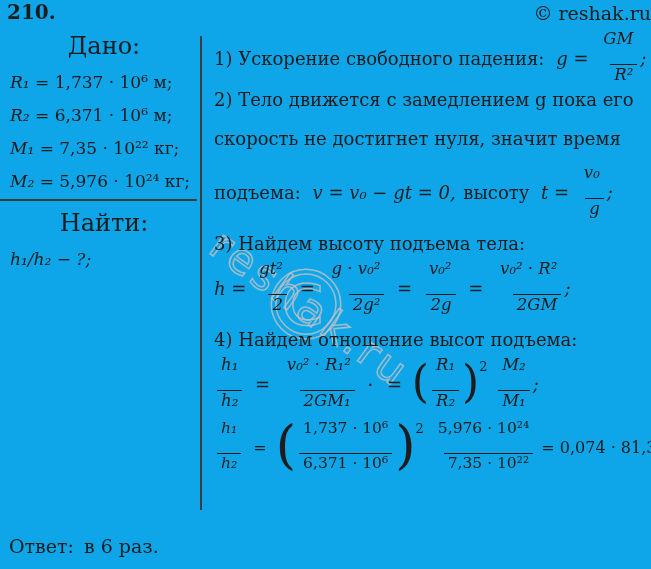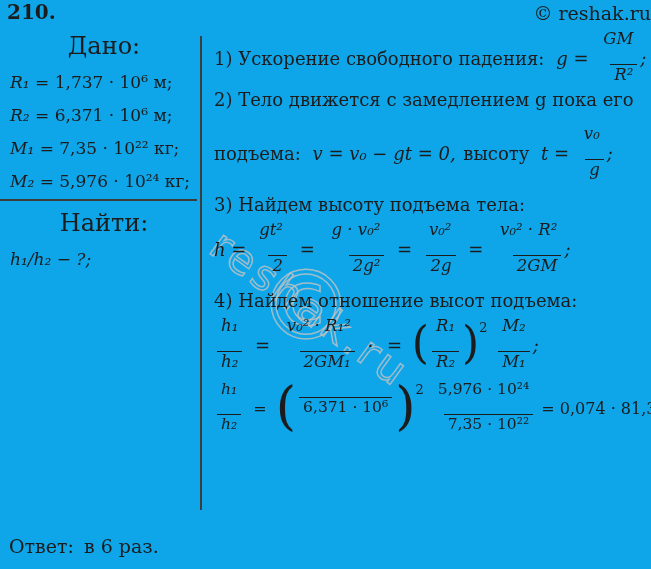--- a/index.html
+++ b/index.html
@@ -96,20 +96,21 @@
     <div class="fline step1">
       <span>1) Ускорение свободного падения:</span>
       <span class="it gap">g =</span>
       <span class="frac it">
           <span class="num">GM</span>
           <span class="den">R²</span>
         </span><span class="it">;</span>
     </div>
 
     <div class="txtline">2) Тело движется с замедлением g пока его</div>
+    <div class="txtline">скорость не достигнет нуля, значит время</div>
     <div class="fline l23">
       <span>подъема:</span>
       <span class="it gap">v = v₀ − gt = 0,</span>
       <span>высоту</span>
       <span class="it gap">t =</span>
       <span class="frac it">
           <span class="num">v₀</span>
           <span class="den">g</span>
         </span><span class="it">;</span>
     </div>
@@ -161,20 +162,21 @@
         </span><span class="it">;</span>
     </div>
 
     <div class="fline tight">
       <span class="frac it">
           <span class="num">h₁</span>
           <span class="den">h₂</span>
         </span>
       <span class="op">=</span>
       <span class="bigp">(</span><span class="frac">
+          <span class="num">1,737 · 10⁶</span>
           <span class="den">6,371 · 10⁶</span>
         </span><span class="bigp">)</span><span class="pow">2</span>
       <span class="frac">
           <span class="num">5,976 · 10²⁴</span>
           <span class="den">7,35 · 10²²</span>
         </span>
       <span>= 0,074 · 81,3 = 6;</span>
     </div>
   </div>
 

